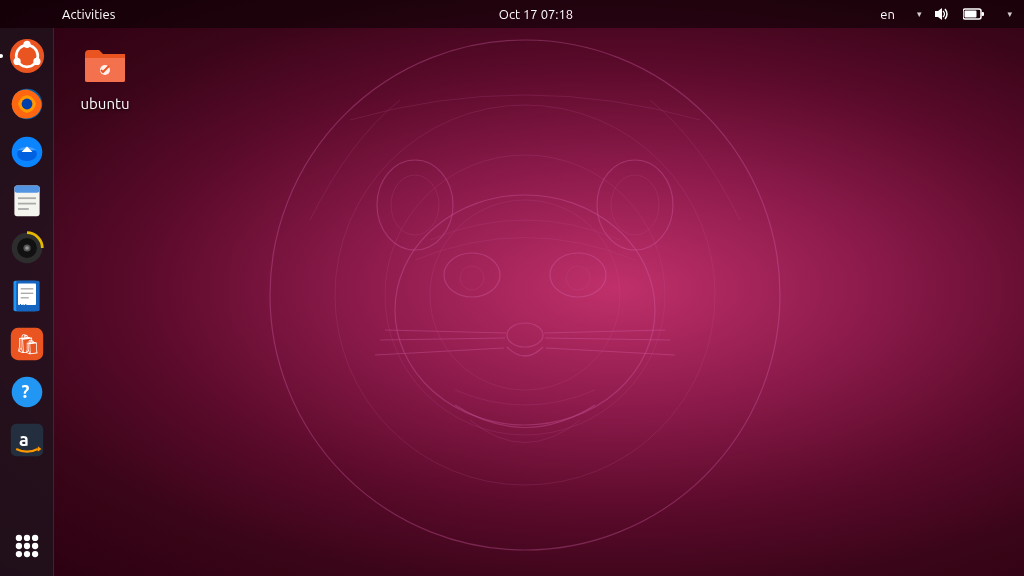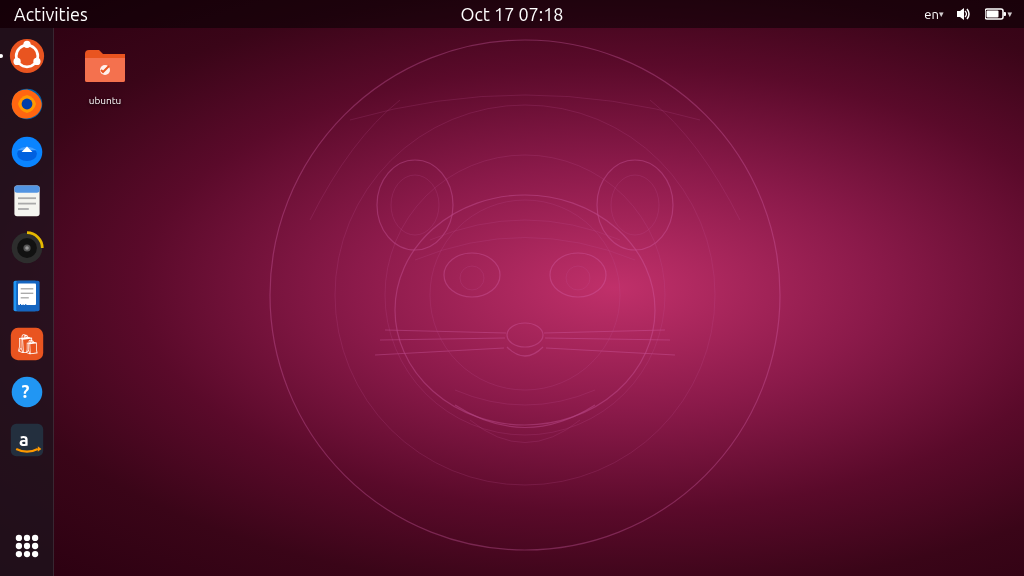--- a/index.html
+++ b/index.html
@@ -66,24 +66,25 @@
       align-items: center;
       gap: 4px;
       padding-right: 8px;
     }
 
     .topbar-item {
       padding: 2px 6px;
       cursor: pointer;
       border-radius: 3px;
       color: white;
-      font-size: 18px;
+      font-size: 13px;
       display: flex;
       align-items: center;
       gap: 3px;
+      margin-left: 48px;
     }
 
     
     #dock {
       position: absolute;
       left: 0;
       top: 28px;
       width: 54px;
       height: calc(576px - 28px);
       background: rgba(30,20,30,0.75);
@@ -146,21 +147,21 @@
       width: 48px;
       height: 48px;
       display: flex;
       align-items: center;
       justify-content: center;
       margin-bottom: 4px;
     }
 
     .desktop-icon-label {
       color: white;
-      font-size: 10px;
+      font-size: 15px;
       text-align: center;
       text-shadow: 0 1px 3px rgba(0,0,0,0.9);
       line-height: 1.3;
       word-break: break-word;
     }
 
     
     .folder-icon {
       width: 48px;
       height: 48px;
@@ -194,20 +195,21 @@
     
     .tray-icon {
       display: flex;
       align-items: center;
       justify-content: center;
       padding: 2px 4px;
       cursor: pointer;
       border-radius: 3px;
       color: white;
       font-size: 13px;
+      gap: 22px;
     }
   </style>
 </head>
 <body>
 
 <div id="desktop">
 
   <svg id="desktop-art" viewBox="0 0 650 540" xmlns="http://www.w3.org/2000/svg">
     <defs>
       <style>

